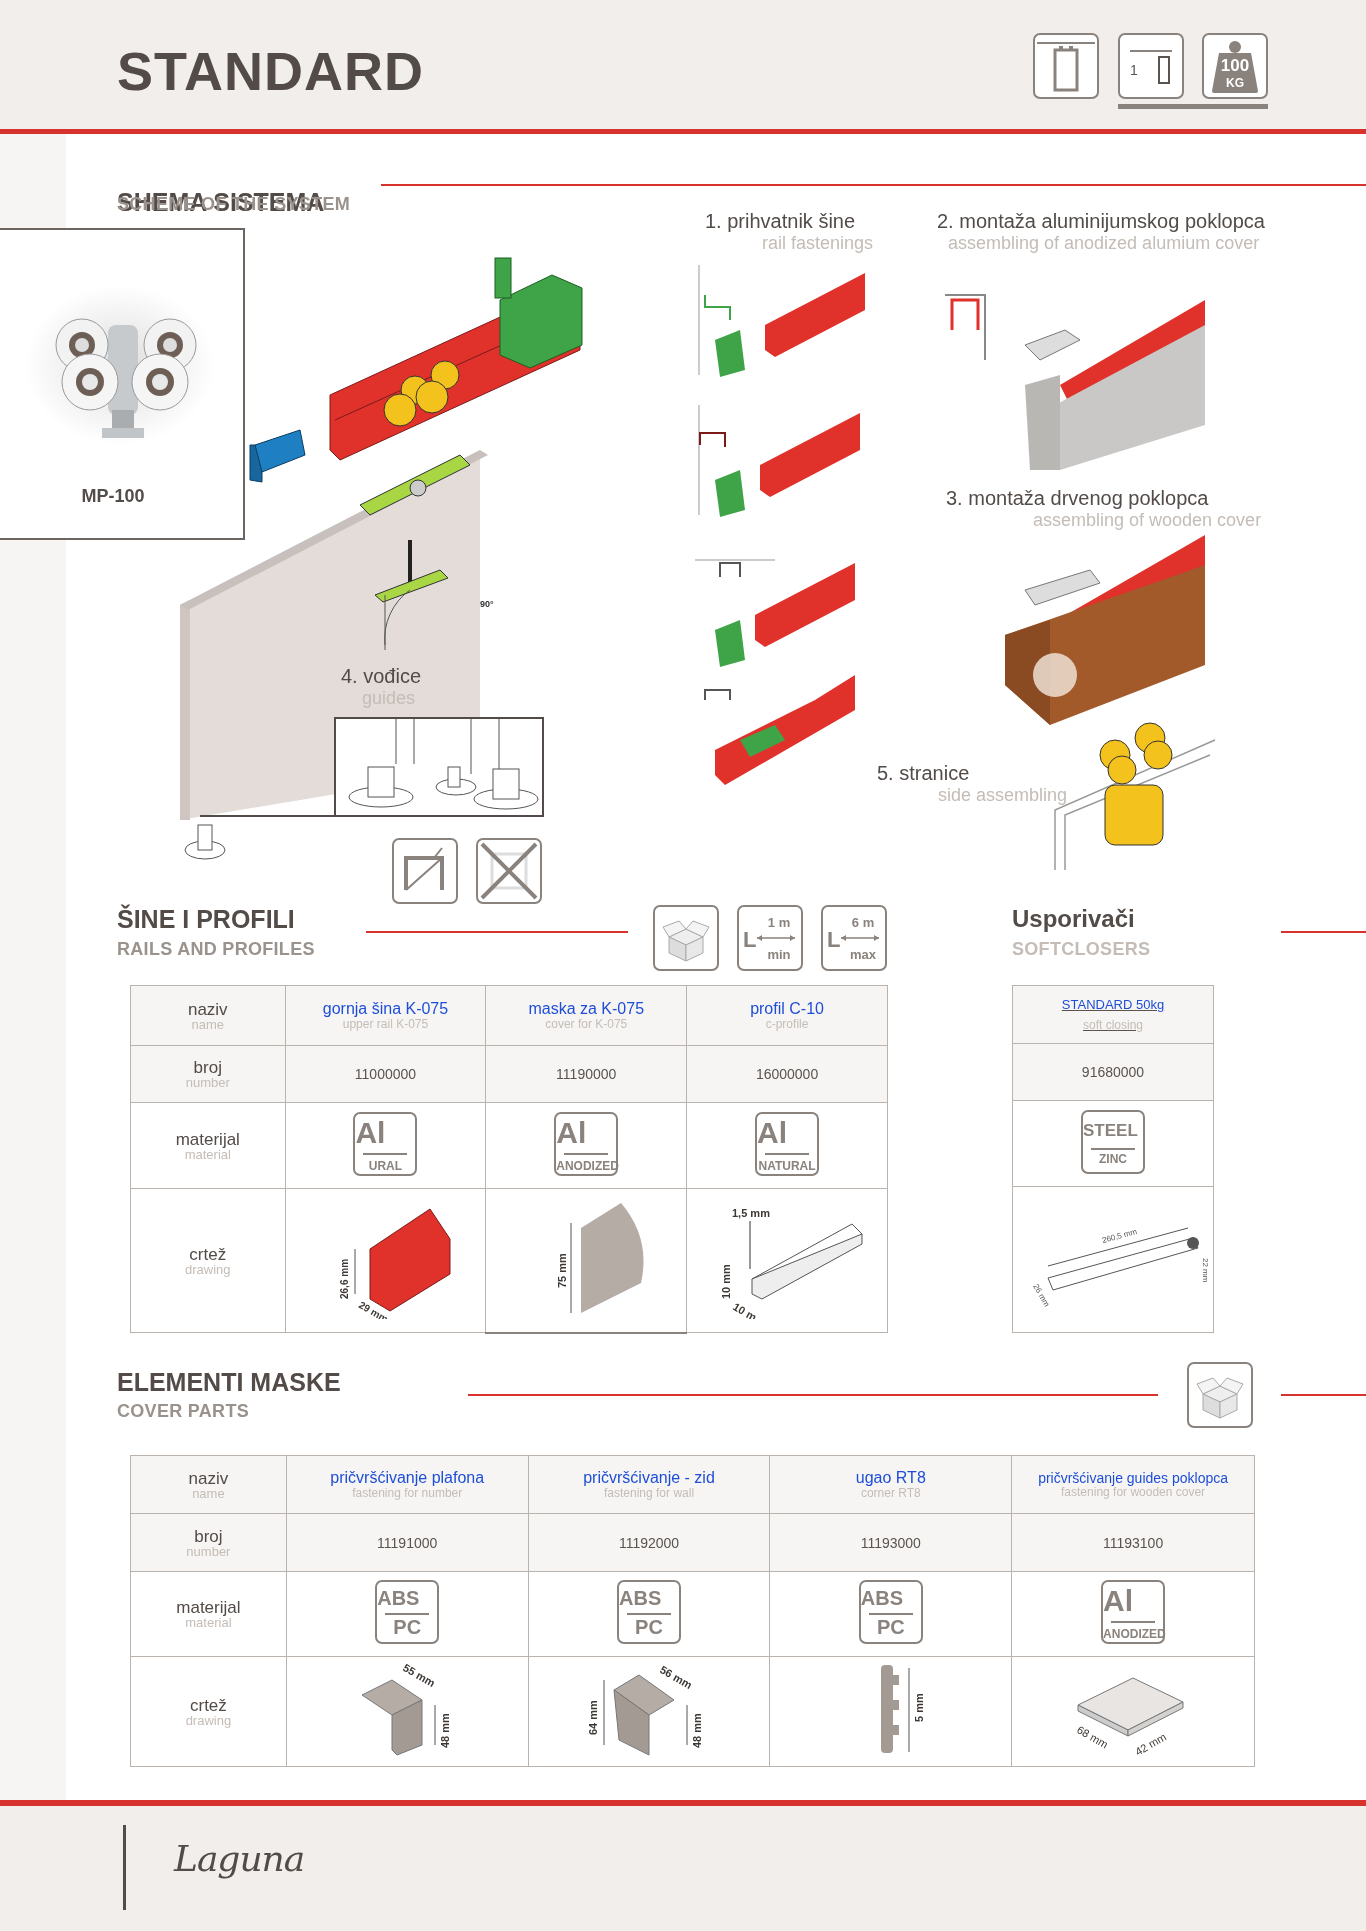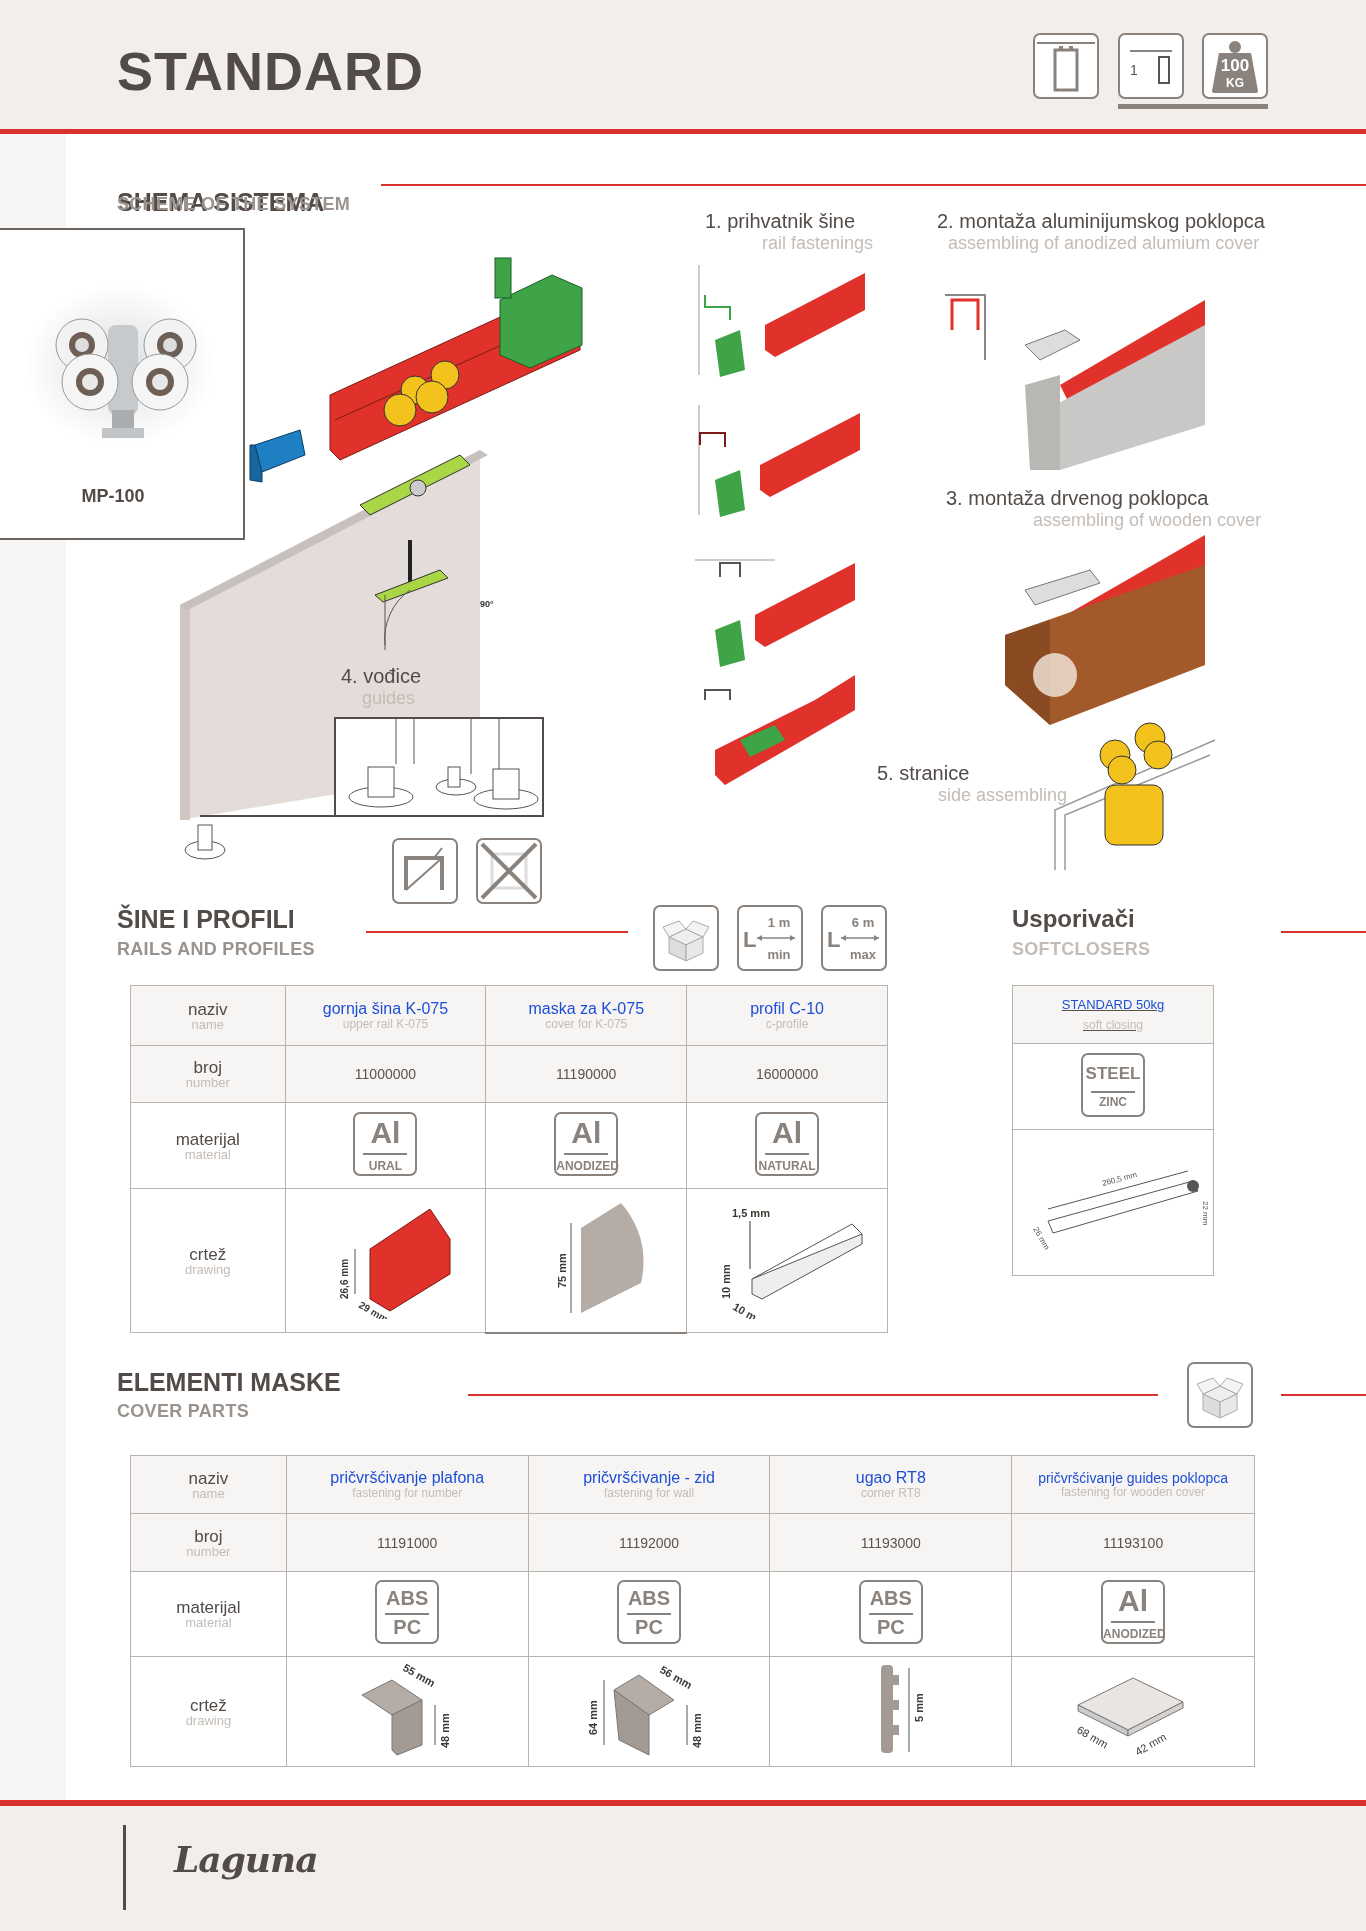--- a/index.html
+++ b/index.html
@@ -32,37 +32,37 @@
   table.spec { border-collapse: collapse; position: absolute; }
   table.spec td { border: 1.5px solid #b9b2ad; text-align: center; vertical-align: middle; }
   table.spec tr.shade td { background: #f7f5f3; }
   .lbl { font-size: 17px; color: #524b47; line-height: 1; }
   .lbl-en { font-size: 13px; color: #c4bcb6; line-height: 1; }
   .hd { font-size: 16px; color: #1d4ed8; line-height: 1.05; }
   .hd-en { font-size: 12px; color: #c4bcb6; line-height: 1; }
   .num { font-size: 14px; color: #5a534e; }
 
   .mat { display: inline-block; width: 64px; height: 64px; border: 2.5px solid #8a827c; border-radius: 7px; background: #fff; position: relative; }
-  .mat .big { position: absolute; left: 0; right: 0; top: 2px; font-size: 30px; font-weight: bold; color: #8a827c; text-align: center; line-height: 1.1; }
+  .mat .big { position: absolute; left: 0; right: 0; top: 2px; font-size: 30px; font-weight: bold; color: #8a827c; text-align: left; line-height: 1.1; }
   .mat .bar { position: absolute; left: 8px; right: 8px; top: 39px; height: 2px; background: #8a827c; }
   .mat .small { position: absolute; left: 0; right: 0; top: 45px; font-size: 12px; font-weight: bold; color: #8a827c; text-align: center; }
   .mat.abs2 .big { font-size: 20px; top: 5px; }
   .mat.abs2 .bar { top: 31px; }
   .mat.abs2 .low { position: absolute; left: 0; right: 0; top: 34px; font-size: 20px; font-weight: bold; color: #8a827c; text-align: center; }
   .mat.steel .big { font-size: 17px; top: 10px; }
   .mat.steel .bar { top: 36px; }
   .mat.steel .small { font-size: 12px; top: 40px; }
 
   .iconbox { width: 66px; height: 66px; border: 2px solid #8a827c; border-radius: 7px; background: #fff; }
 
   
   .footer-rule { left: 0; top: 1800px; width: 1366px; height: 6px; background: #d8322f; }
   .footer-bg { left: 0; top: 1806px; width: 1366px; height: 125px; background: #f1eeeb; }
   .footer-divider { left: 123px; top: 1825px; width: 3px; height: 85px; background: #524b47; }
-  .brand { left: 174px; top: 1838px; font-size: 36px; font-weight: bold; font-style: italic; color: #524b47; font-family: "DejaVu Serif", serif; letter-spacing: -1px; }
+  .brand { left: 174px; top: 1838px; font-size: 36px; font-weight: normal; font-style: italic; color: #524b47; font-family: "DejaVu Serif", serif; letter-spacing: -1px; }
 </style>
 </head>
 <body>
 
 <div class="abs header-bg"></div>
 <div class="abs header-rule"></div>
 <div class="abs page-title">STANDARD</div>
 
 <div class="abs hicon" style="left:1033px; top:33px;">
   <svg width="62" height="62" viewBox="0 0 62 62">
@@ -367,20 +367,23 @@
 <div class="abs red-rule" style="left:1281px; top:931px; width:85px;"></div>
 
 <table class="spec" style="left:1012px; top:985px; width:202px;">
   <tbody>
       <tr class="shade" style="height:58px;text-decoration:underline;">
     <td>
           <div class="hd" style="font-size:13px;">STANDARD 50kg</div>
           <div class="hd-en" style="margin-top:8px;">soft closing</div>
         </td>
   </tr>
+  <tr class="shade" style="height:57px;">
+    <td class="num">91680000</td>
+  </tr>
   <tr style="height:86px;">
     <td><span class="mat steel"><span class="big">STEEL</span><span class="bar"></span><span class="small">ZINC</span></span></td>
   </tr>
   <tr style="height:146px;">
     <td>
       <svg width="190" height="120" viewBox="0 0 190 120" font-family="Liberation Sans, sans-serif">
         <polygon points="30,80 175,40 180,50 35,92" fill="#fff" stroke="#555"></polygon>
         <circle cx="175" cy="45" r="6" fill="#555"></circle>
         <line x1="30" y1="68" x2="170" y2="30" stroke="#555"></line>
         <text x="85" y="45" font-size="8" fill="#555" transform="rotate(-15 85 45)">260,5 mm</text>

